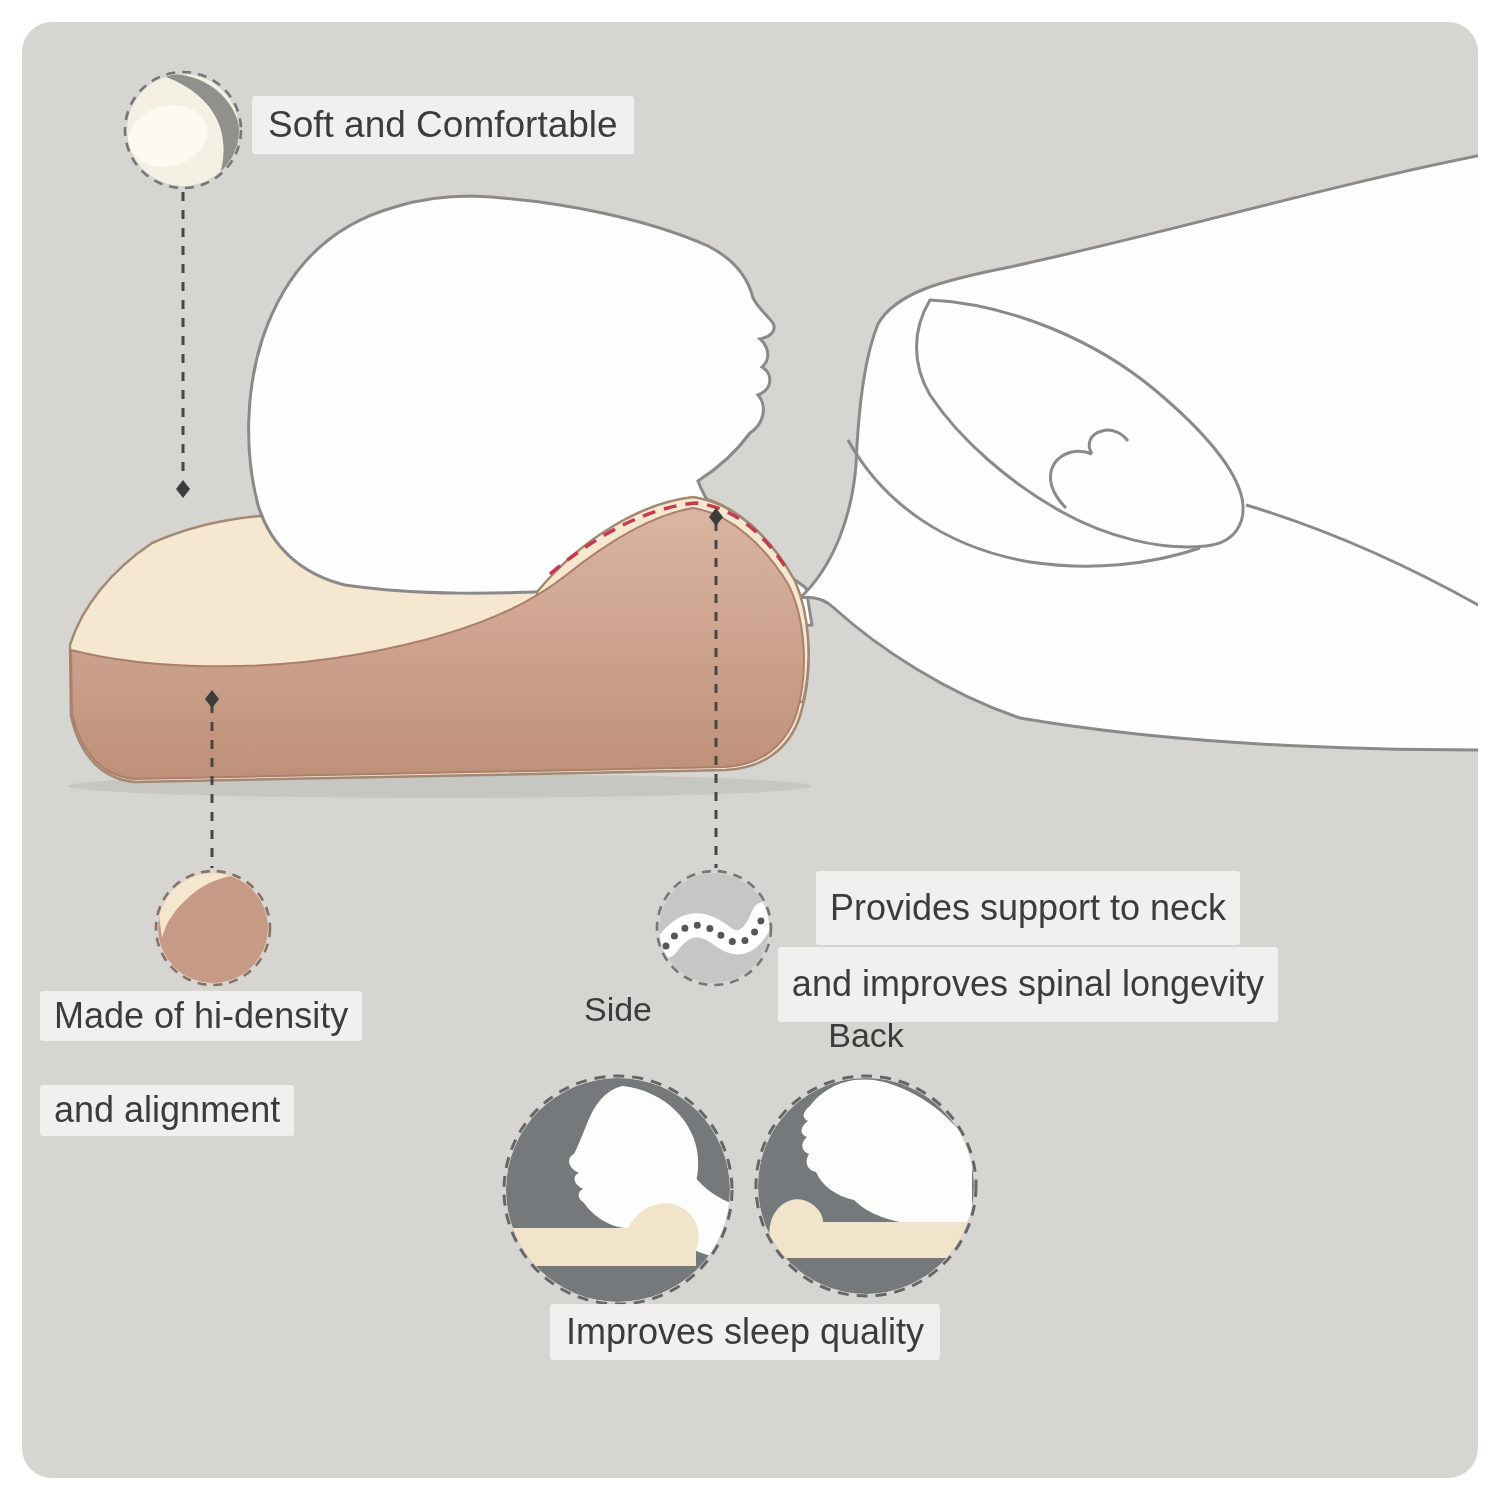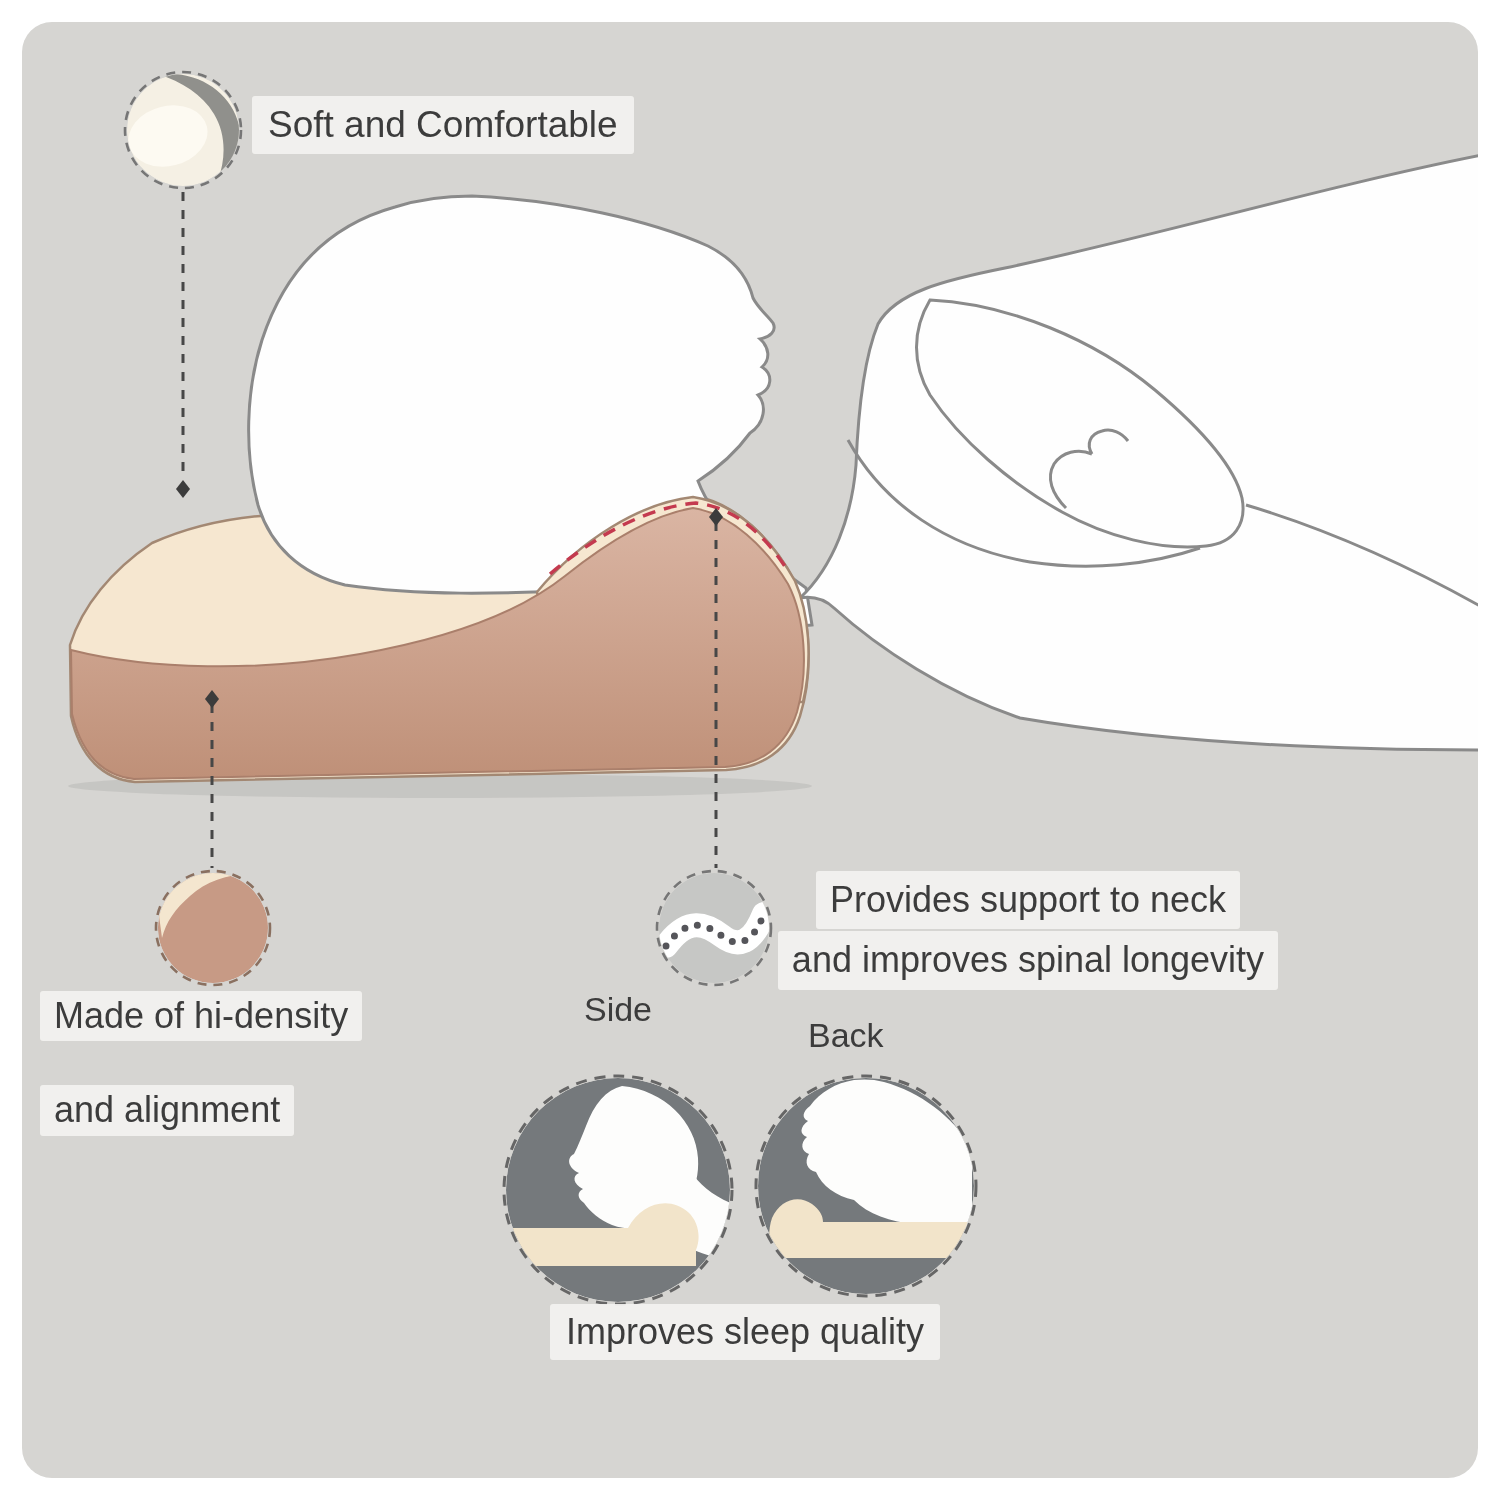--- a/index.html
+++ b/index.html
@@ -15,23 +15,23 @@
     background:rgba(243,242,240,0.93);
     display:inline-block;
     padding:7px 16px;
     border-radius:3px;
     line-height:1.18;
   }
   .lbl-soft{left:252px;top:96px;font-size:37px;}
   .lbl-foam{left:40px;top:990px;width:352px;text-align:left;font-size:36px;}
   .lbl-foam .box{padding:4px 14px;margin:1px 0;}
   .lbl-support{left:772px;top:870px;width:512px;text-align:center;font-size:36px;}
-  .lbl-support .box{padding:8px 14px;margin:1px 0;}
+  .lbl-support .box{padding:16px 14px;margin:1px 0;}
   .lbl-side{left:560px;top:990px;width:116px;text-align:center;font-size:34px;}
-  .lbl-back{left:808px;top:1016px;width:116px;font-size:34px;}
+  .lbl-back{left:808px;top:1016px;width:116px;text-align:center;font-size:34px;}
   .lbl-sleep{left:500px;top:1304px;width:490px;text-align:center;font-size:36px;}
 </style>
 </head>
 <body>
 
 <div class="stage">
 
 <svg class="art" width="1500" height="1500" viewBox="0 0 1500 1500">
   <defs>
     <clipPath id="panelClip">

